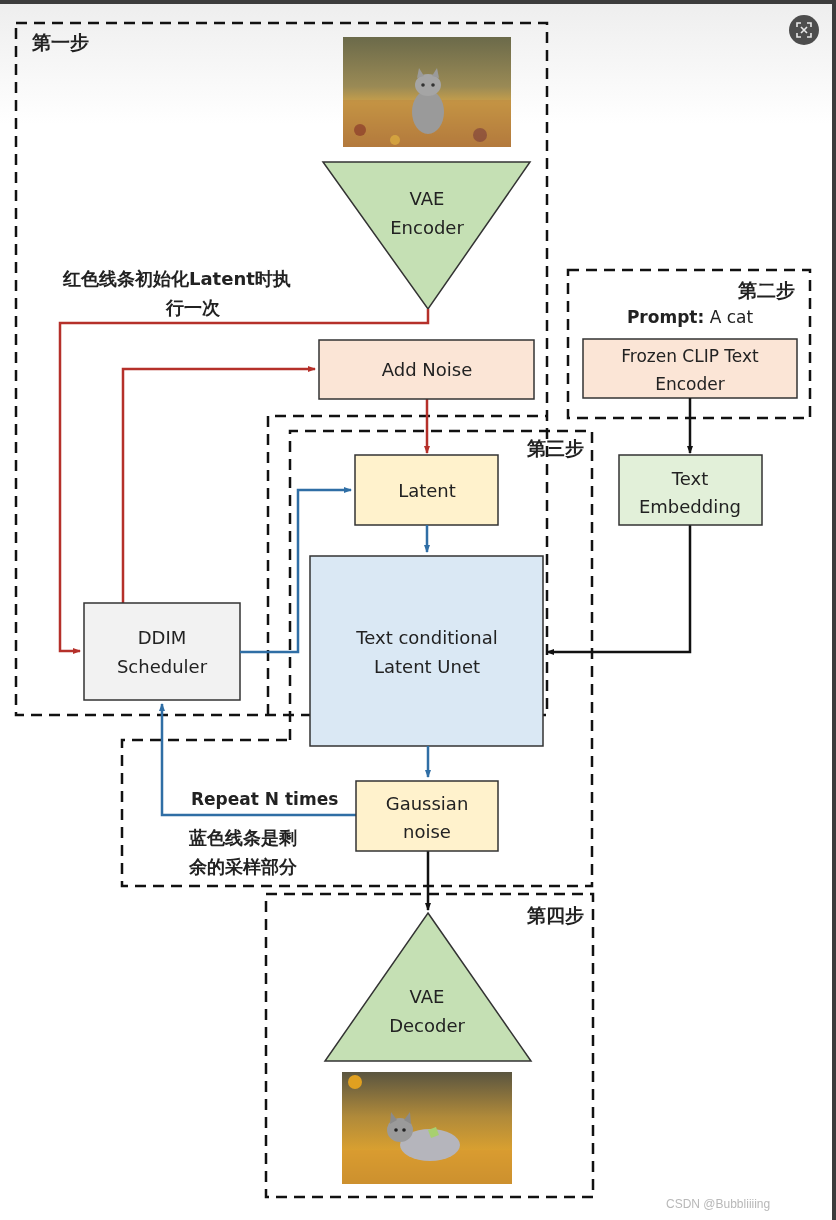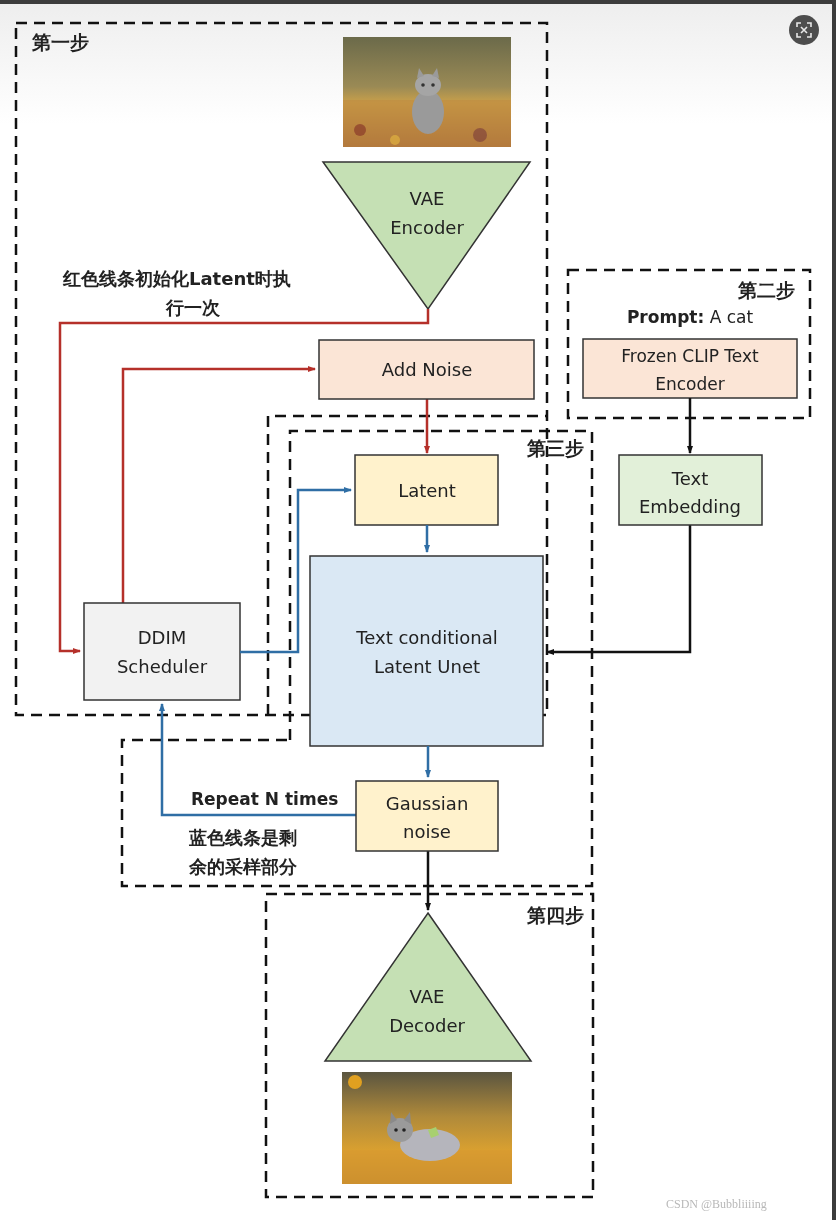--- a/index.html
+++ b/index.html
@@ -5,21 +5,21 @@
   html, body { margin: 0; padding: 0; }
   body { width: 836px; height: 1220px; overflow: hidden; background: #3a3a3a; font-family: "DejaVu Sans", "Liberation Sans", sans-serif; }
   .frame { position: absolute; left: 0; top: 4px; width: 832px; height: 1216px;
            background: linear-gradient(#eeeeee 0px, #ffffff 120px, #ffffff 100%); }
   .right-edge { position: absolute; right: 0; top: 0; width: 4px; height: 1220px; background: #3c3c3c; }
   .top-edge { position: absolute; left: 0; top: 0; width: 836px; height: 4px; background: #3c3c3c; }
   svg { position: absolute; left: 0; top: 0; }
   .ocr-btn { position: absolute; left: 789px; top: 15px; width: 30px; height: 30px; border-radius: 50%;
              background: #4d4d4d; cursor: pointer; display: flex; align-items: center; justify-content: center; }
   .watermark { position: absolute; left: 666px; top: 1197px; font-size: 12px; color: #b8b8b8;
-               font-family: Liberation Serif, serif; }
+               font-family: Liberation Sans, sans-serif; }
   text { font-family: "DejaVu Sans", "Liberation Sans", sans-serif; }
 </style>
 </head>
 <body>
 
 <div class="top-edge"></div>
 <div class="frame"></div>
 <div class="right-edge"></div>
 
 <svg width="836" height="1220" viewBox="0 0 836 1220">

